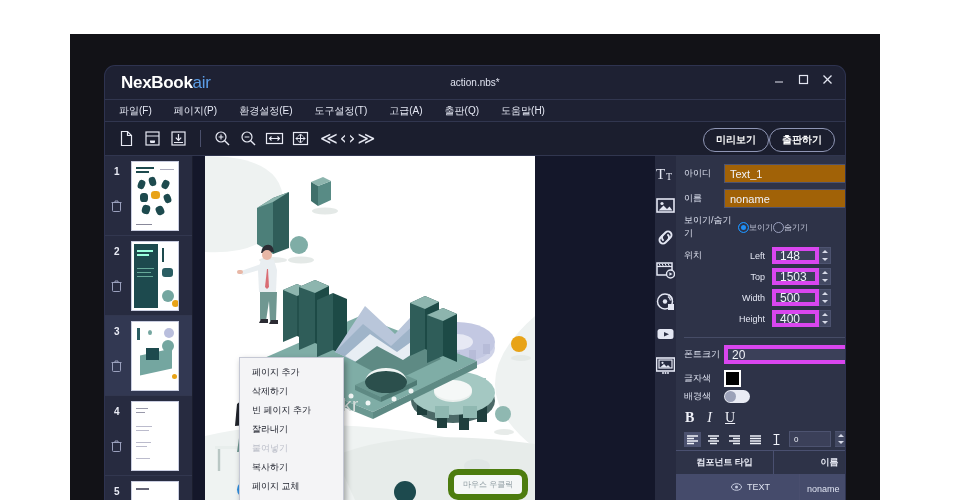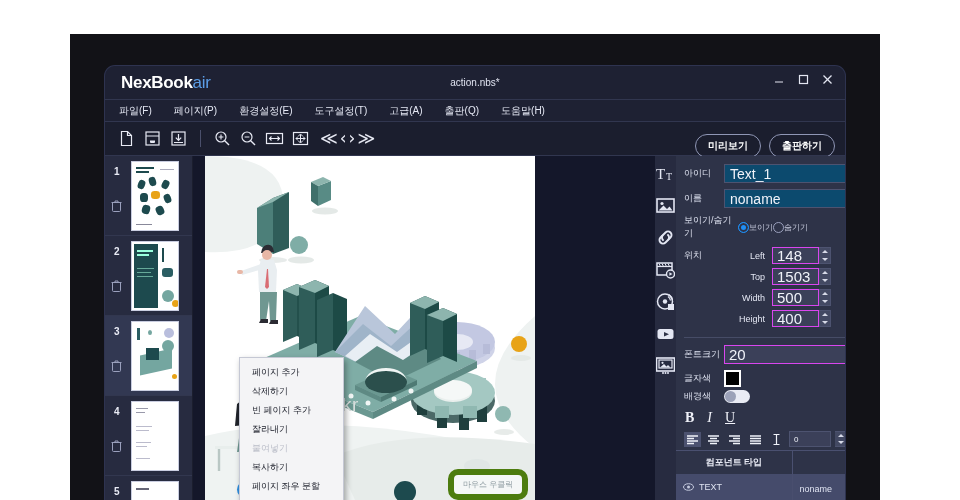--- a/index.html
+++ b/index.html
@@ -61,21 +61,21 @@
     height: 34px; background: #1b1e2e;
     border-bottom: 1px solid #31364f;
     display: flex; align-items: center; padding-left: 12px; gap: 7px;
     position: relative;
   }
   .tbicon { width: 19px; height: 19px; display:flex; align-items:center; justify-content:center; color:#e8eaf4; }
   .tbicon svg { display: block; }
   .tbsep { width: 1px; height: 17px; background: #4a4f6b; margin: 0 5px; }
   .navchevs { display:flex; align-items:center; gap: 2px; margin-left: 3px; color:#e8eaf4; }
   .chev { font-size: 17px; line-height: 1; font-family: "DejaVu Sans", sans-serif; }
-  .tbright { position:absolute; right: 10px; top: 12px; display: flex; gap: 8px; }
+  .tbright { position:absolute; right: 10px; top: 6px; display: flex; }
   .pillbtn {
     border: 1px solid #8f96b5; border-radius: 12px;
     color: #ffffff; font-size: 10px; font-weight: bold;
     padding: 4px 12px; background: transparent; white-space: nowrap;
   }
 
   
   .body {
     position: relative; height: 344px; display: flex;
     background: #272b40;
@@ -127,34 +127,34 @@
     width: 34px; background: #272b40; padding-top: 7px;
     display: flex; flex-direction: column; align-items: center; gap: 11px;
   }
   .picon { width: 21px; height: 21px; color:#e4e7f3; display:flex; align-items:center; justify-content:center; }
   .picon svg { display:block; }
   .propmain { flex: 1; padding: 8px 7px 0 8px; position: relative; }
 
   .prow { display: flex; align-items: center; margin-bottom: 6px; }
   .plabel { width: 40px; font-size: 9px; color: #dfe3f1; flex: none; }
   .pinput {
-    flex: 1; height: 19px; background: #0c4a6e; border: 1px solid #4d5370;
-    color: #f0f2f9; font-size: 14px; padding: 0 5px; line-height: 17px;
+    flex: 1; height: 19px; background: #a16207; border: 1px solid #4d5370;
+    color: #f0f2f9; font-size: 11px; padding: 0 5px; line-height: 17px;
   }
   .radiorow { display:flex; align-items:center; }
   .radio { width: 11px; height: 11px; border-radius:50%; border: 1.5px solid #9aa0bd; flex:none; position: relative; }
   .radio.on { border-color:#1f8ff5; background:#1f8ff5; box-shadow: inset 0 0 0 2px #2e3348; }
   .rlabel { font-size: 8px; color: #c9cde0; }
 
   .posrow { display:flex; align-items:center; margin-bottom: 4px; }
   .posname { width: 48px; font-size: 9px; color:#e4e7f3; text-align: right; padding-right: 7px; }
   .numwrap { display:flex; }
   .numinput {
-    width: 47px; height: 17px; background:#3b4059; border:1px solid #d946ef;
-    color:#f0f2f9; font-size:15px; padding: 0 4px; line-height: 15px;
+    width: 47px; height: 17px; background:#3b4059; border:4px solid #d946ef;
+    color:#f0f2f9; font-size:12px; padding: 0 4px; line-height: 15px;
   }
   .spinner {
     width: 12px; height: 17px; background:#434963; border:1px solid #4d5370; border-left:none;
     display:flex; flex-direction: column; align-items:center; justify-content: space-around;
   }
   .spinner i { border-left:3px solid transparent; border-right:3px solid transparent; display:block; }
   .spinner i.up { border-bottom: 3px solid #d7dae8; }
   .spinner i.dn { border-top: 3px solid #d7dae8; }
 
   .divider { height: 1px; background: #464c66; margin: 6px 0 7px 0; }
@@ -190,21 +190,21 @@
     color:#f0f2f9; font-size:8px; padding:0 4px; line-height:14px;
   }
 
   
   .comptable { position: absolute; left:0; right:0; bottom:0; }
   .compthead { display:flex; background:#2e3348; border-top:1px solid #4a5070; }
   .compthead div { font-size: 9px; color:#e9ebf5; font-weight:bold; padding: 5px 0; text-align:center;font-family:Liberation Serif, serif; }
   .compth1 { width: 47%; border-right:1px solid #4a5070; }
   .compth2 { width: 53%; }
   .comprow { display:flex; background:#454b6b; }
-  .comprow .c1 { width: 47%; display:flex; align-items:center; gap:5px; padding: 4px 0 4px 7px; border-right:1px solid #5a608030; }
+  .comprow .c1 { width: 47%; display:flex; align-items:center; gap:5px; padding: 4px 0 4px 7px; border-right:1px solid #5a608030;margin-left:48px; }
   .comprow .c2 { width: 53%; padding: 4px 0 4px 7px; }
   .comprow span { font-size: 9px; color:#dfe3f1; }
   .eye { color:#c4c9dd; display:flex; }
 
   
   .ctxmenu {
     position: absolute; left: 134px; top: 291px; width: 105px;
     background: #f4f4f6; border: 1px solid #c5c8d4;
     box-shadow: 2px 3px 6px rgba(0,0,0,.35);
     padding: 5px 0; z-index: 50;
@@ -779,18 +779,17 @@
 
     </div>
 
     <div class="ctxmenu">
       <div class="ctxitem">페이지 추가</div>
       <div class="ctxitem">삭제하기</div>
       <div class="ctxitem">빈 페이지 추가</div>
       <div class="ctxitem">잘라내기</div>
       <div class="ctxitem dis">붙여넣기</div>
       <div class="ctxitem">복사하기</div>
-      <div class="ctxitem">페이지 좌우 분할</div>
       <div class="ctxitem">페이지 교체</div>
     </div>
 
   </div>
 </div>
 
 </body></html>

